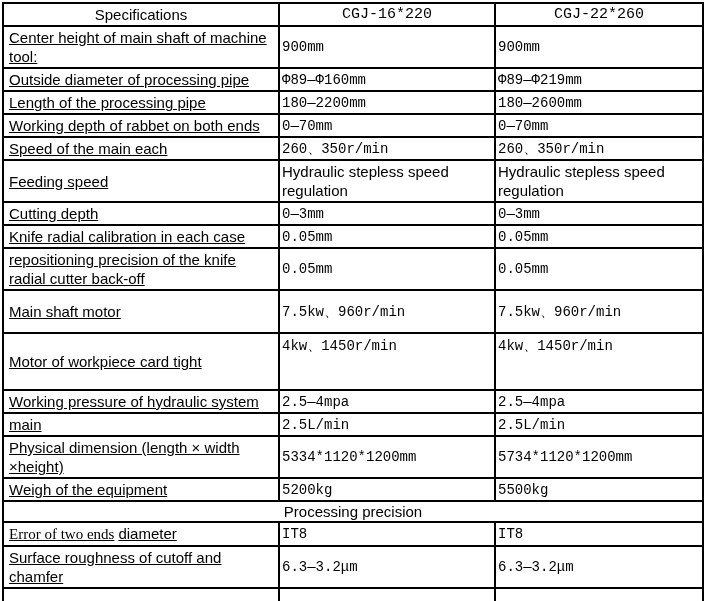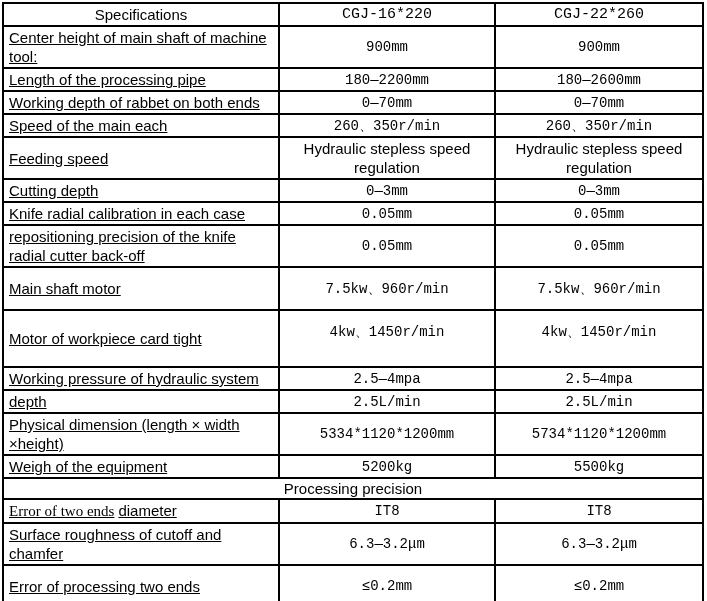--- a/index.html
+++ b/index.html
@@ -34,34 +34,33 @@
   td.label {
     font: 15px "Liberation Sans", sans-serif;
     line-height: 19px;
     text-align: left;
     padding: 1px 3px 1px 5px;
     text-decoration: underline;
   }
   td.val {
     font: 14px "Liberation Mono", monospace;
     line-height: 18px;
-    text-align: center;
     padding: 1px 2px;
   }
   td.val.sans {
     font: 15px "Liberation Sans", sans-serif;
     line-height: 19px;
   }
   td.section {
     font: 15px "Liberation Sans", sans-serif;
     text-align: center;
   }
   td.vtop {
     vertical-align: top;
-    padding-top: 12px;
+    padding-top: 3px;
   }
   .serif-part {
     font-family: "Liberation Serif", serif;
     margin-right: 4px;
   }
 </style>
 </head>
 <body>
 
 <table class="spec-table">
@@ -74,20 +73,25 @@
     <tr style="height:23px">
       <th class="hdr-label">Specifications</th>
       <th class="hdr-model">CGJ-16*220</th>
       <th class="hdr-model">CGJ-22*260</th>
     </tr>
 
     <tr style="height:40px">
       <td class="label">Center height of main shaft of machine tool:</td>
       <td class="val">900mm</td>
       <td class="val">900mm</td>
+    </tr>
+    <tr style="height:22px">
+      <td class="label">Outside diameter of processing pipe</td>
+      <td class="val">Φ89—Φ160mm</td>
+      <td class="val">Φ89—Φ219mm</td>
     </tr>
     <tr style="height:22px">
       <td class="label">Length of the processing pipe</td>
       <td class="val">180—2200mm</td>
       <td class="val">180—2600mm</td>
     </tr>
     <tr style="height:19px">
       <td class="label">Working depth of rabbet on both ends</td>
       <td class="val">0—70mm</td>
       <td class="val">0—70mm</td>
@@ -126,21 +130,21 @@
       <td class="label">Motor of workpiece card tight</td>
       <td class="val vtop">4kw、1450r/min</td>
       <td class="val vtop">4kw、1450r/min</td>
     </tr>
     <tr style="height:20px">
       <td class="label">Working pressure of hydraulic system</td>
       <td class="val">2.5—4mpa</td>
       <td class="val">2.5—4mpa</td>
     </tr>
     <tr style="height:21px">
-      <td class="label">depth</td>
+      <td class="label">main</td>
       <td class="val">2.5L/min</td>
       <td class="val">2.5L/min</td>
     </tr>
     <tr style="height:41px">
       <td class="label">Physical dimension (length × width ×height)</td>
       <td class="val">5334*1120*1200mm</td>
       <td class="val">5734*1120*1200mm</td>
     </tr>
     <tr style="height:21px">
       <td class="label">Weigh of the equipment</td>

